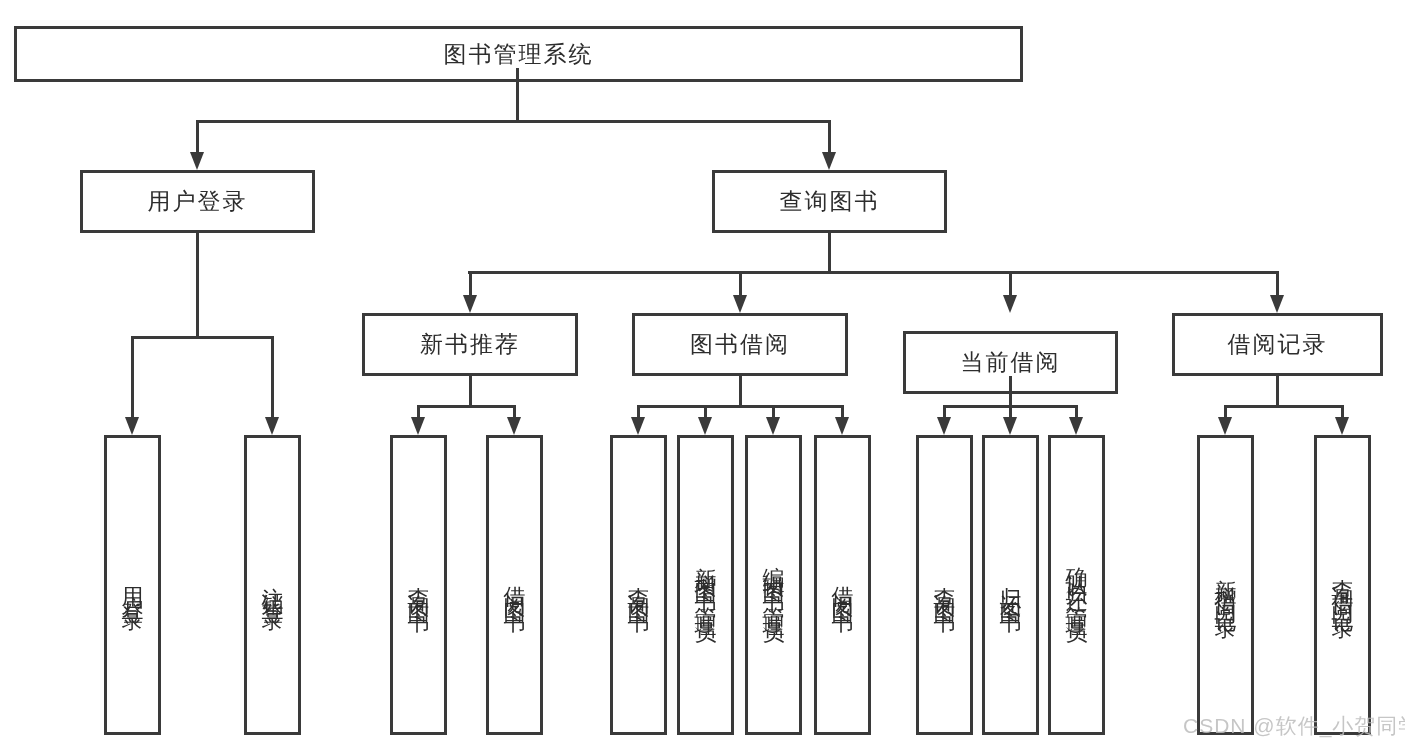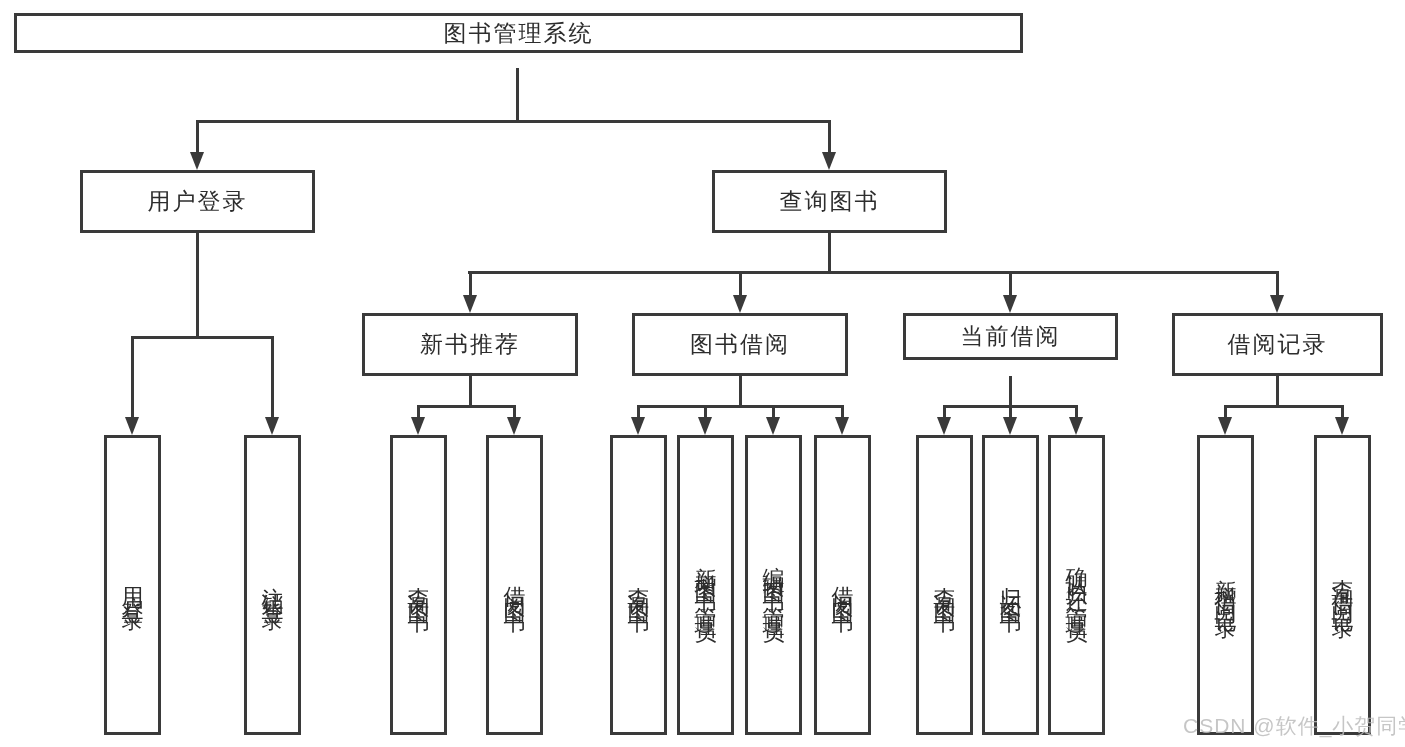--- a/index.html
+++ b/index.html
@@ -41,21 +41,21 @@
     position:absolute;left:1183px;top:712px;
     font-size:21px;color:var(--watermark);letter-spacing:1px;
     white-space:nowrap;opacity:.85;z-index:5;
   }
 </style>
 </head>
 <body>
 
 <div class="canvas">
 
-  <div class="box" style="left:14px;top:13px;width:1009px;height:40px">
+  <div class="box" style="left:14px;top:26px;width:1009px;height:56px">
     <span>图书管理系统</span>
   </div>
 
   <div class="v" style="left:516px;top:68px;height:54px"></div>
   <div class="h" style="left:196px;top:120px;width:634px"></div>
   <div class="v" style="left:196px;top:120px;height:32px"></div>
   <div class="ah" style="left:190px;top:152px"></div>
   <div class="v" style="left:828px;top:120px;height:32px"></div>
   <div class="ah" style="left:822px;top:152px"></div>
 
@@ -83,21 +83,21 @@
   <div class="ah" style="left:1003px;top:295px"></div>
   <div class="v" style="left:1276px;top:271px;height:24px"></div>
   <div class="ah" style="left:1270px;top:295px"></div>
 
   <div class="box" style="left:362px;top:313px;width:216px;height:63px">
     <span>新书推荐</span>
   </div>
   <div class="box" style="left:632px;top:313px;width:216px;height:63px">
     <span>图书借阅</span>
   </div>
-  <div class="box" style="left:903px;top:313px;width:215px;height:47px">
+  <div class="box" style="left:903px;top:331px;width:215px;height:63px">
     <span>当前借阅</span>
   </div>
   <div class="box" style="left:1172px;top:313px;width:211px;height:63px">
     <span>借阅记录</span>
   </div>
 
   <div class="v" style="left:469px;top:376px;height:31px"></div>
   <div class="h" style="left:417px;top:405px;width:99px"></div>
   <div class="v" style="left:417px;top:405px;height:12px"></div>
   <div class="ah" style="left:411px;top:417px"></div>

